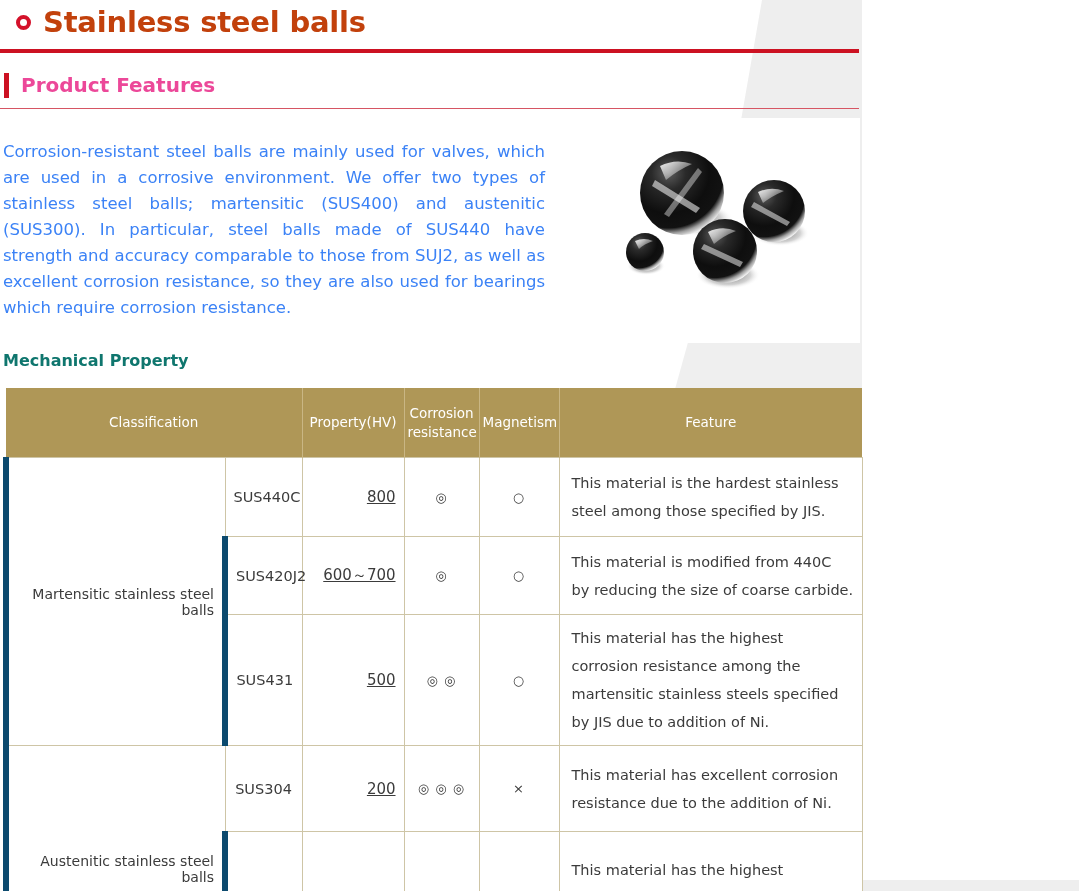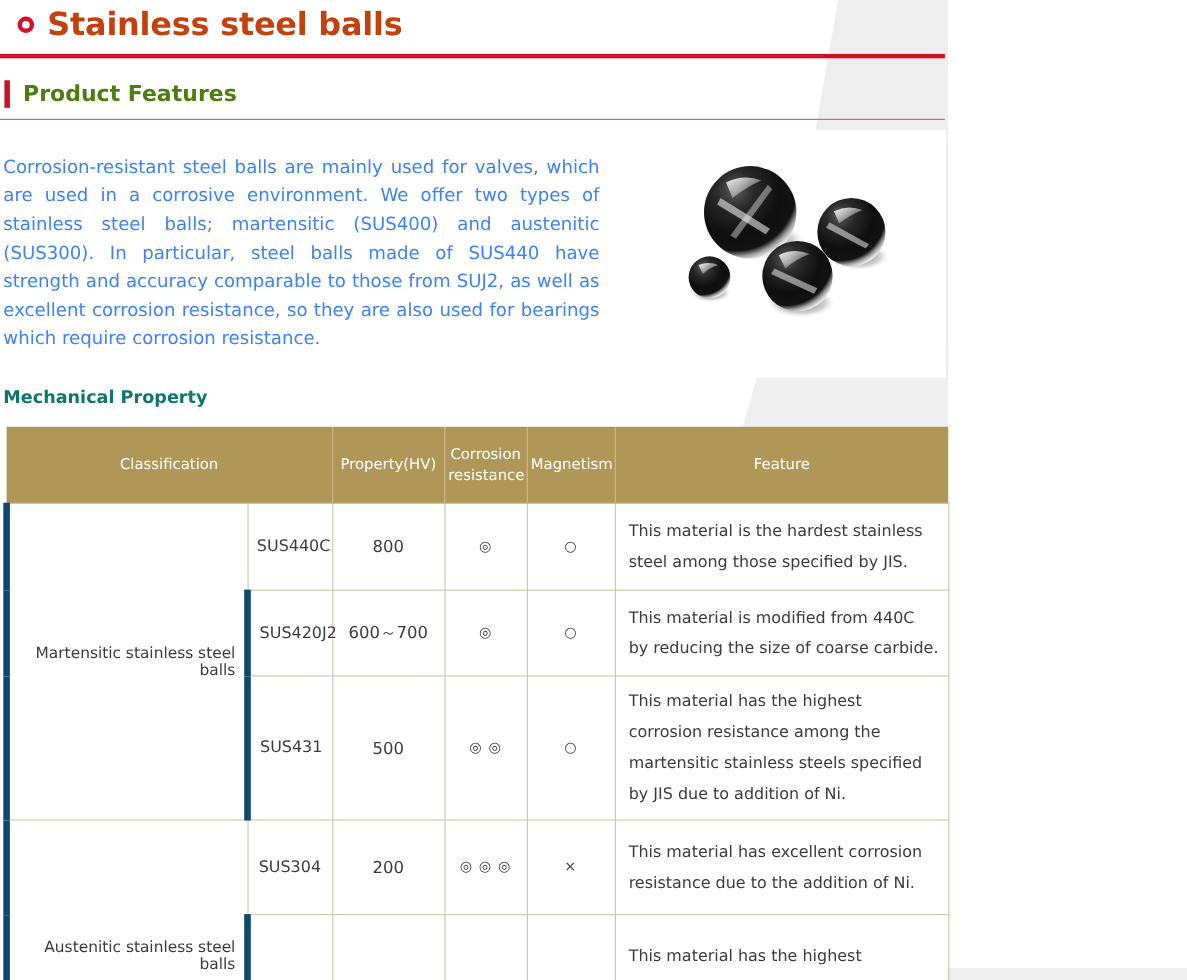--- a/index.html
+++ b/index.html
@@ -86,21 +86,21 @@
     width: 5px;
     height: 25px;
     background: #cc1122;
     margin-left: 4px;
     margin-right: 12px;
     flex: none;
   }
   .section-title {
     font-size: 20px;
     font-weight: 600;
-    color: #4d7c0f;
+    color: #ec4899;
     white-space: nowrap;
     line-height: 1;
   }
   .rule-thin {
     position: absolute;
     left: 0px;
     top: 108px;
     width: 859px;
     height: 1px;
     background: #d65563;
@@ -179,23 +179,24 @@
     font-size: 14px;
     padding-left: 7px !important;
     color: #3b3b3b;
   }
   .c-grade {
     text-align: center;
     font-size: 14.5px;
     color: #3b3b3b;
   }
   .c-hard {
-    text-align: center;
+    text-align: right;
     font-size: 15px;
     color: #3b3b3b;
+    text-decoration: underline;
   }
   .c-corr, .c-mag {
     text-align: center;
     font-size: 13px;
     color: #3b3b3b;
     letter-spacing: 1px;
   }
   .c-feature {
     text-align: left;
     font-size: 14.5px;

